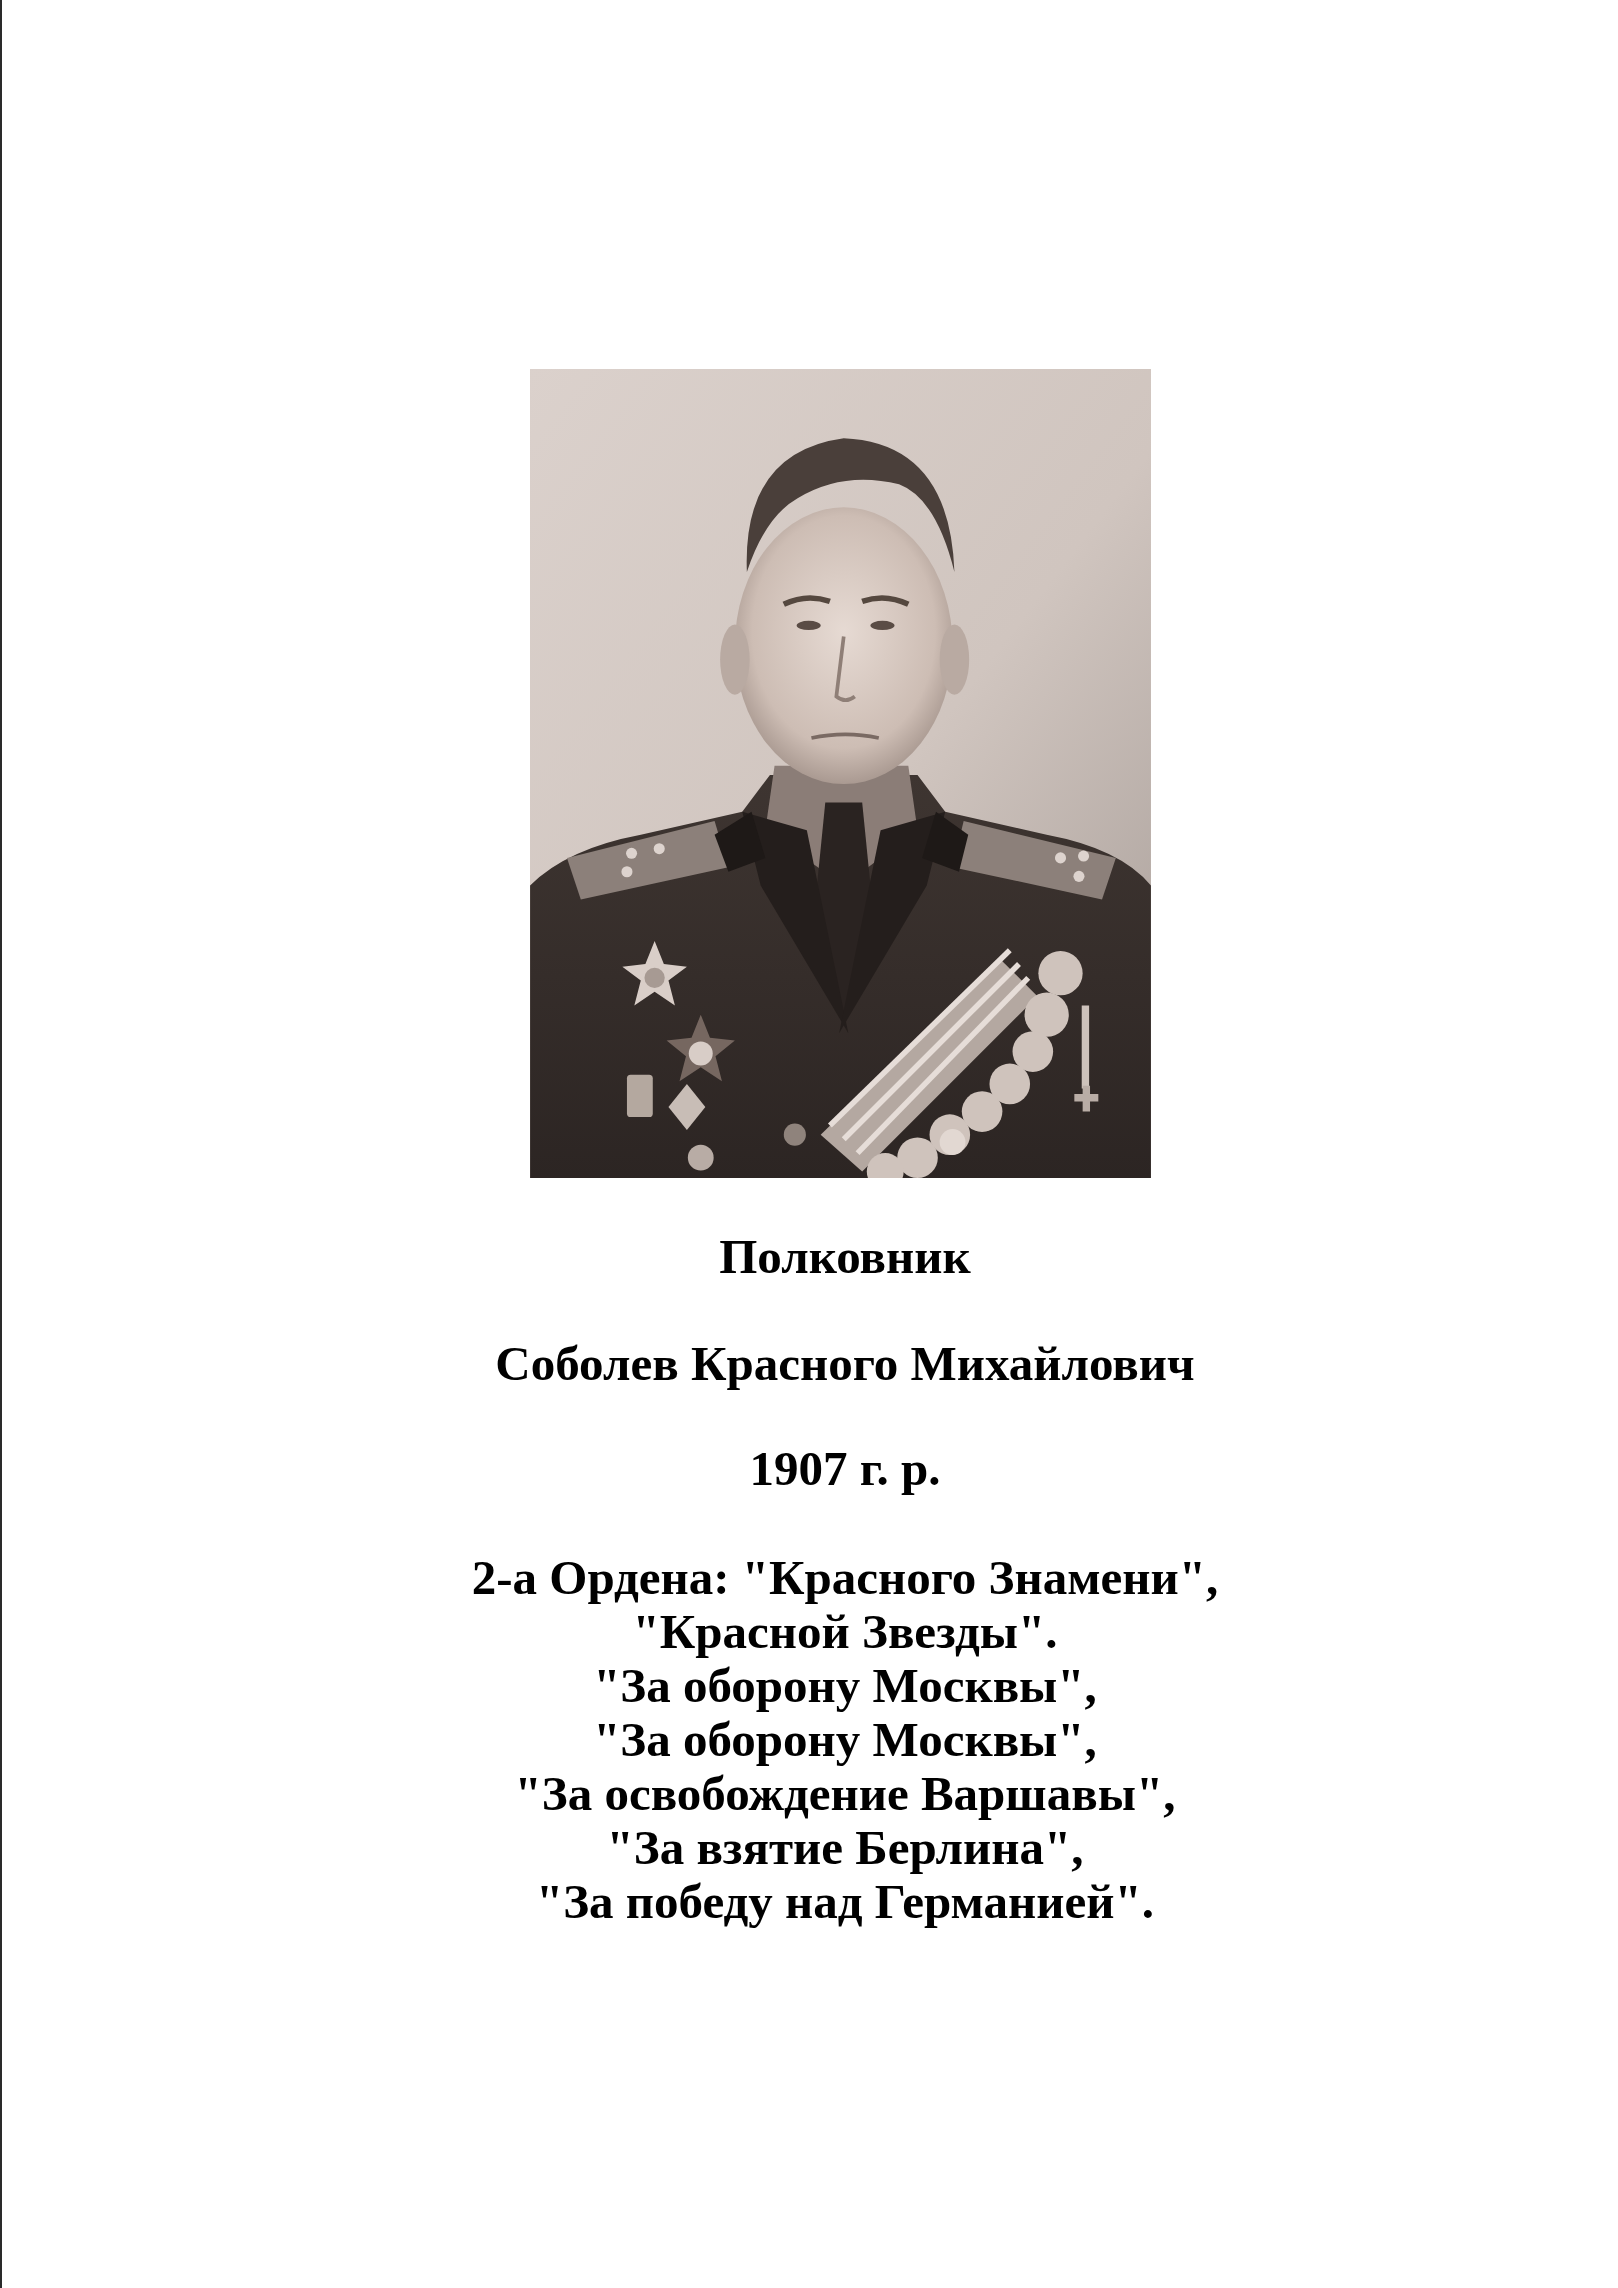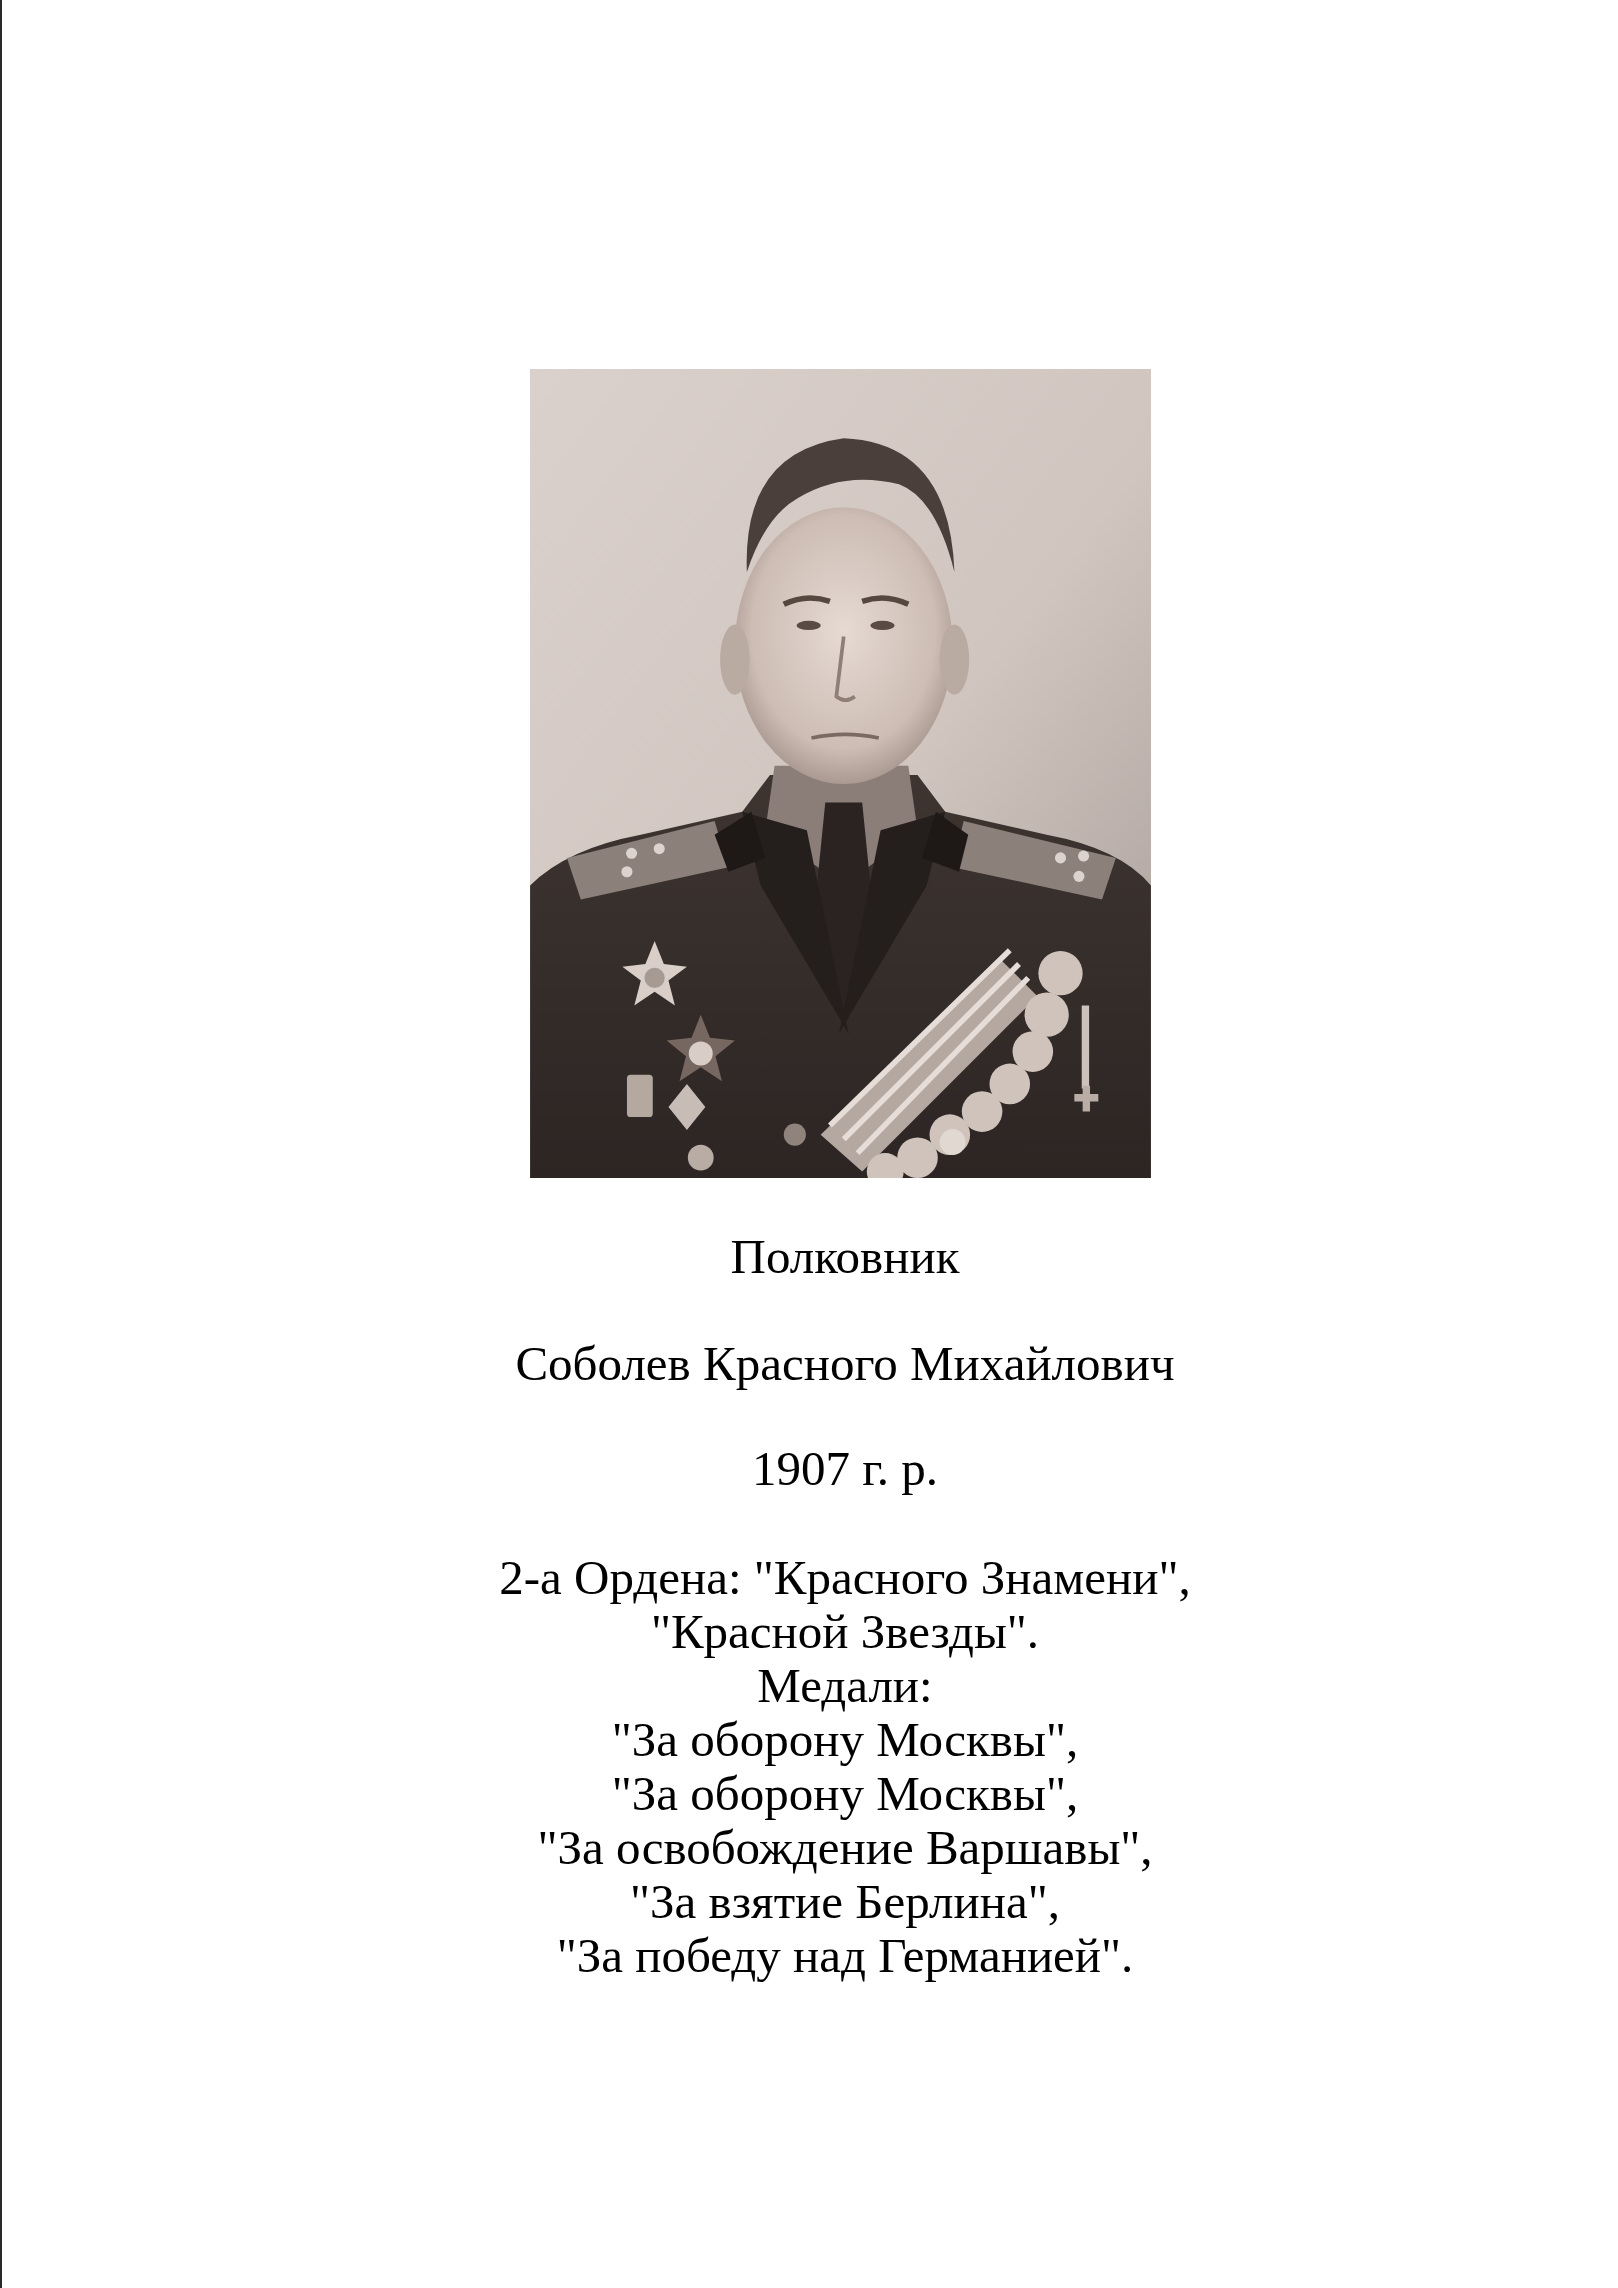--- a/index.html
+++ b/index.html
@@ -2,21 +2,21 @@
 <html style="font-size:14.8px"><head>
 <meta charset="utf-8">
 <style>
   html, body { margin: 0; padding: 0; background: #ffffff; }
   body { width: 1619px; height: 2289px; position: relative; overflow: hidden; }
   .page-border { position: absolute; left: 0; top: 0; width: 1.8px; height: 2289px; background: #2a2a2a; }
   .photo { position: absolute; left: 530px; top: 369px; width: 621px; height: 809px; overflow: hidden; background: #d6ccc6; }
   .photo svg { display: block; width: 621px; height: 809px; }
   .caption { position: absolute; left: 291px; width: 1108px; text-align: center;
              font-family: "Liberation Serif", "DejaVu Serif", serif; font-size: 49px;
-             line-height: 54px; color: #000; white-space: nowrap; }
+             line-height: 54px; color: #000; white-space: nowrap; font-weight: bold; }
   .line { display: block; height: 54px; }
 </style>
 </head>
 <body>
 
 <div class="page-border"></div>
 
 <div class="photo">
   <svg viewBox="0 0 673 877" xmlns="http://www.w3.org/2000/svg">
     <defs>
@@ -114,20 +114,19 @@
   <span class="line">Соболев Красного Михайлович</span>
 </div>
 
 <div class="caption" style="top: 1442px;">
   <span class="line">1907 г. р.</span>
 </div>
 
 <div class="caption" style="top: 1551px;">
   <span class="line">2-а Ордена: "Красного Знамени",</span>
   <span class="line">"Красной Звезды".</span>
-  <span class="line">Медали:</span>
   <span class="line">"За оборону Москвы",</span>
   <span class="line">"За оборону Москвы",</span>
   <span class="line">"За освобождение Варшавы",</span>
   <span class="line">"За взятие Берлина",</span>
   <span class="line">"За победу над Германией".</span>
 </div>
 
 
 </body></html>

